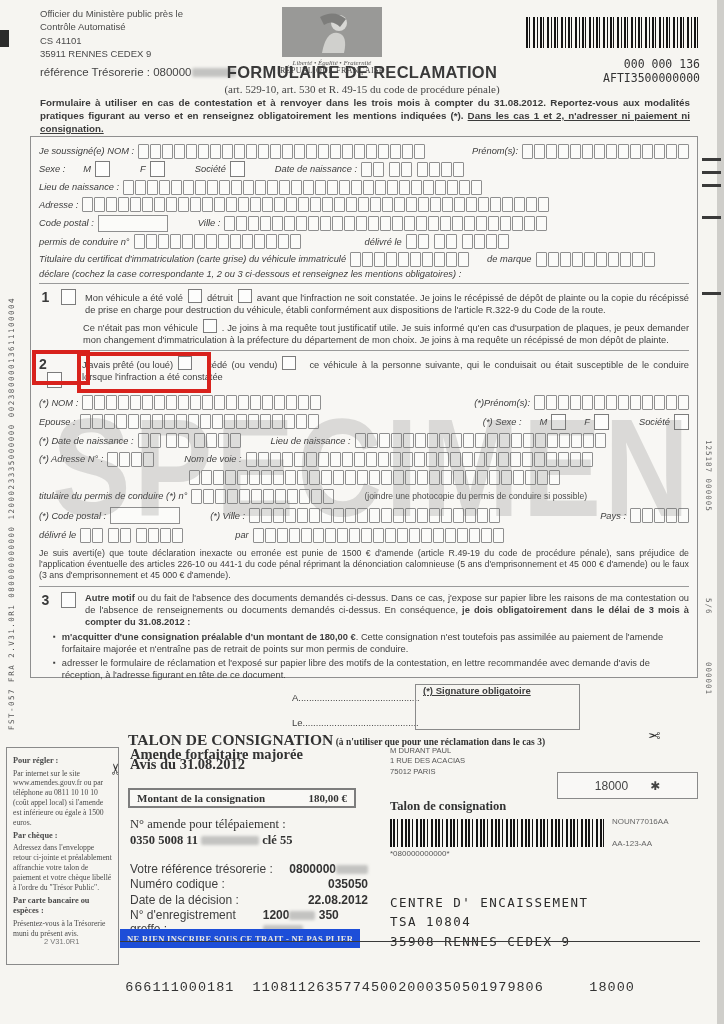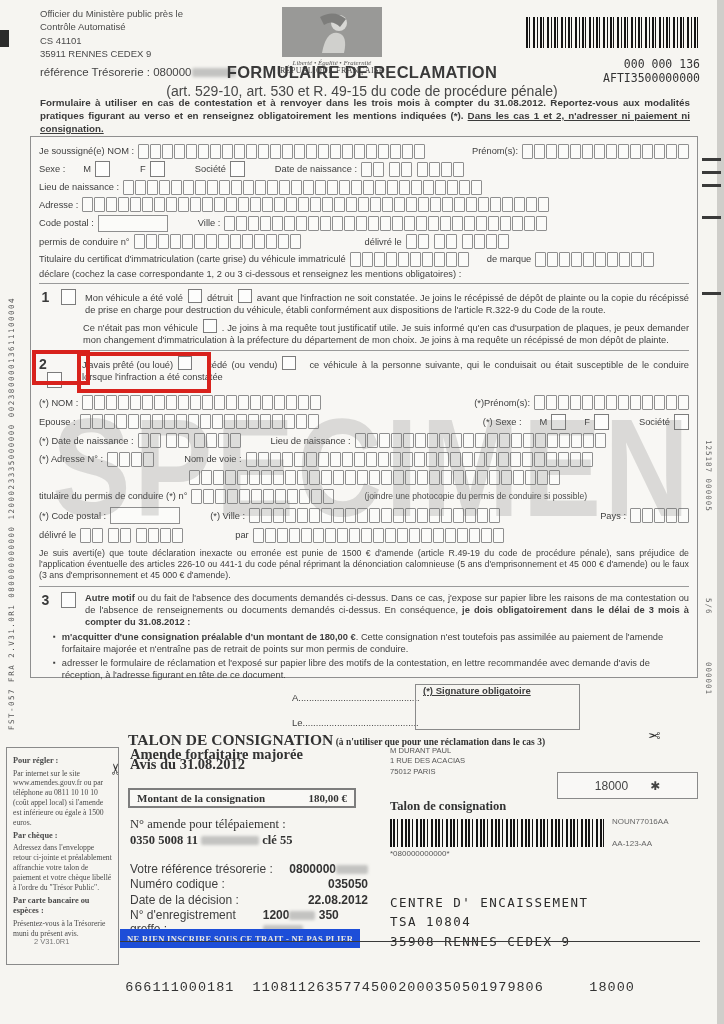--- a/index.html
+++ b/index.html
@@ -15,28 +15,28 @@
   .hdr-left .tres{font-size:11.5px;margin-top:4px;color:#444;}
   .logo{width:120px;text-align:center;}
   .logo-img{width:100px;height:50px;margin:0 auto;background:#9a9a98;position:relative;overflow:hidden;}
   .motto{font-size:6.8px;font-style:italic;margin-top:2px;color:#555;font-family:"Liberation Serif",serif;}
   .rep{font-size:8px;letter-spacing:.4px;color:#3f3f3f;font-family:"Liberation Serif",serif;}
   .hdr-right{flex:1;text-align:right;}
   .barcode{height:31px;width:172px;margin:10px 4px 0 auto;
     background:repeating-linear-gradient(90deg,#141414 0 2px,#f7f6f2 2px 3px,#141414 3px 4px,#f7f6f2 4px 7px,#141414 7px 9px,#f7f6f2 9px 11px,#141414 11px 12px,#f7f6f2 12px 14px);}
   .hdr-codes{font-family:"DejaVu Sans Mono",monospace;font-size:11.5px;margin-top:9px;color:#333;line-height:1.25;padding-right:2px;}
   .title{position:absolute;top:63px;left:0;width:100%;text-align:center;font-weight:bold;font-size:16.5px;color:#3a3a3a;letter-spacing:.3px;}
-  .subtitle{position:absolute;top:83px;left:0;width:100%;text-align:center;font-size:14px;color:#474747;}
+  .subtitle{position:absolute;top:83px;left:0;width:100%;text-align:center;font-size:11px;color:#474747;font-family:Liberation Serif, serif;}
   .intro{position:absolute;top:97px;left:40px;width:650px;font-size:9.8px;font-weight:bold;text-align:justify;line-height:1.32;color:#3b3b3b;}
 
   
   .mainbox{position:absolute;top:136px;left:30px;width:668px;height:542px;border:1px solid #8f8f8f;
            padding:4px 8px;box-sizing:border-box;font-size:9.3px;background:rgba(255,255,255,.25);}
   .fr{display:flex;align-items:center;gap:4px;margin:2.5px 0;white-space:nowrap;}
-  .lab{flex:none;color:#3e3e3e;}
+  .lab{flex:none;color:#3e3e3e;font-style:italic;}
   .comb{display:inline-flex;gap:1px;flex:none;}
   .comb i{width:9px;height:13px;border:1px solid #8f8f8f;background:#fbfbf9;border-radius:1px;flex:none;}
   .dgrp{display:inline-flex;gap:5px;flex:none;}
   .cpbox{width:68px;height:15px;border:1px solid #8f8f8f;background:#fbfbf9;flex:none;}
   .cb{width:13px;height:14px;border:1px solid #7c7c7c;background:#fdfdfc;flex:none;display:inline-block;}
   .cbi{width:12px;height:12px;border:1px solid #7c7c7c;background:#fdfdfc;display:inline-block;vertical-align:-2px;margin:0 5px;}
   .sp1{margin-left:14px;} .sp2{margin-left:26px;} .auto{margin-left:auto;}
   .sec{border-top:1px solid #9a9a9a;margin-top:4px;padding-top:3px;}
   .case{display:flex;gap:9px;margin-top:2px;}
   .cnum{font-size:14px;font-weight:bold;width:13px;text-align:center;flex:none;color:#3a3a3a;}
@@ -85,21 +85,21 @@
   .t-talonlabel{position:absolute;top:799px;left:390px;font-family:"Liberation Serif",serif;font-weight:bold;font-size:12.5px;color:#333;}
   .t-barcode2{position:absolute;top:819px;left:390px;width:214px;height:28px;
     background:repeating-linear-gradient(90deg,#141414 0 2px,#f7f6f2 2px 3px,#141414 3px 5px,#f7f6f2 5px 7px,#141414 7px 8px,#f7f6f2 8px 11px,#141414 11px 13px,#f7f6f2 13px 15px);}
   .t-barcodetext{position:absolute;top:849px;left:390px;font-size:8px;color:#555;}
   .t-cr1{position:absolute;top:817px;left:612px;font-size:8px;color:#666;}
   .t-cr2{position:absolute;top:839px;left:612px;font-size:8px;color:#666;}
   .t-centre{position:absolute;top:893px;left:390px;font-family:"DejaVu Sans Mono",monospace;font-size:12.5px;letter-spacing:1.5px;line-height:1.55;color:#2a2a2a;}
   .blackbar{position:absolute;top:929px;left:120px;height:13px;background:#1d4ed8;color:#e8e8e4;
             font-family:"Liberation Serif",serif;font-weight:bold;font-size:8.6px;display:flex;align-items:center;padding:3px 7px;letter-spacing:.3px;}
   .barline{position:absolute;top:941px;left:120px;width:580px;height:1px;background:#3a3a3a;}
-  .version{position:absolute;top:937px;left:34px;font-size:7.5px;color:#777;}
+  .version{position:absolute;top:937px;left:44px;font-size:7.5px;color:#777;}
   .botnum{position:absolute;top:980px;left:60px;width:640px;text-align:center;
           font-family:"Liberation Mono",monospace;font-size:13.5px;color:#333;letter-spacing:1px;white-space:pre;}
 
   
   .vleft{position:absolute;left:7px;top:150px;height:580px;writing-mode:vertical-rl;transform:rotate(180deg);
          font-family:"DejaVu Sans Mono",monospace;font-size:7.5px;letter-spacing:1.5px;color:#555;}
   .vright{position:absolute;left:704px;writing-mode:vertical-rl;font-family:"DejaVu Sans Mono",monospace;font-size:7.5px;color:#666;letter-spacing:1px;}
   .vr1{top:440px;} .vr2{top:598px;} .vr3{top:662px;}
   .wm{position:absolute;top:400px;left:52px;font-size:118px;font-weight:bold;color:rgba(115,115,115,.22);
       letter-spacing:3px;transform:scaleY(1.18);z-index:3;pointer-events:none;font-family:"Liberation Sans",sans-serif;}

